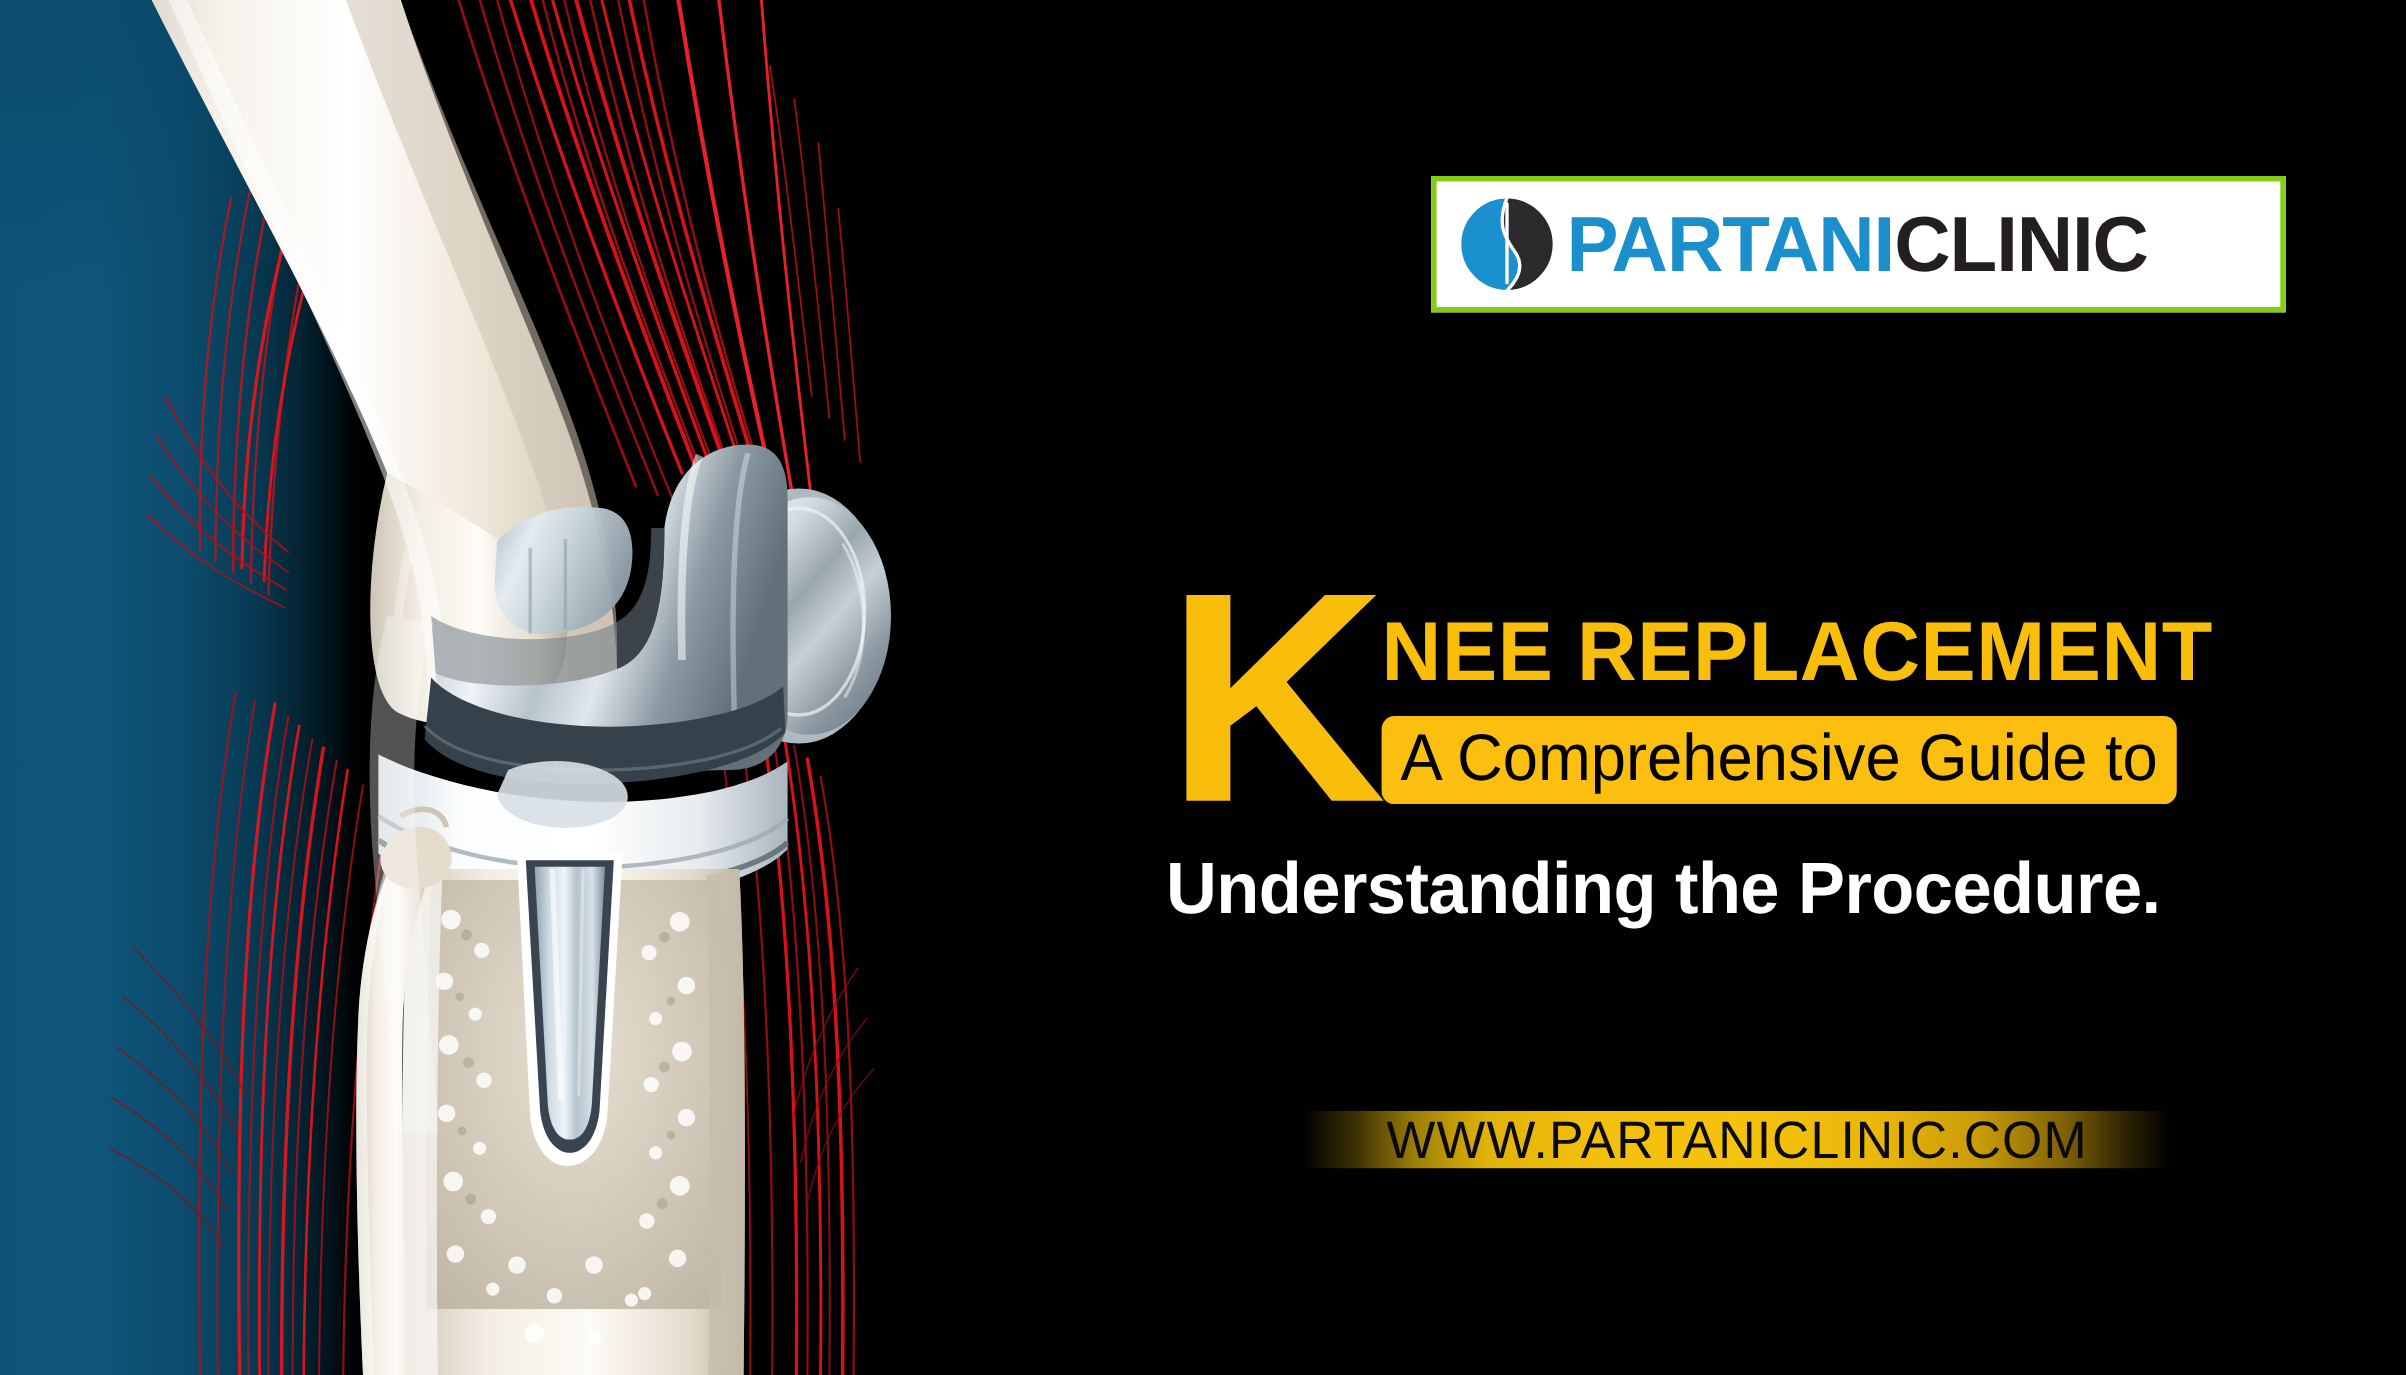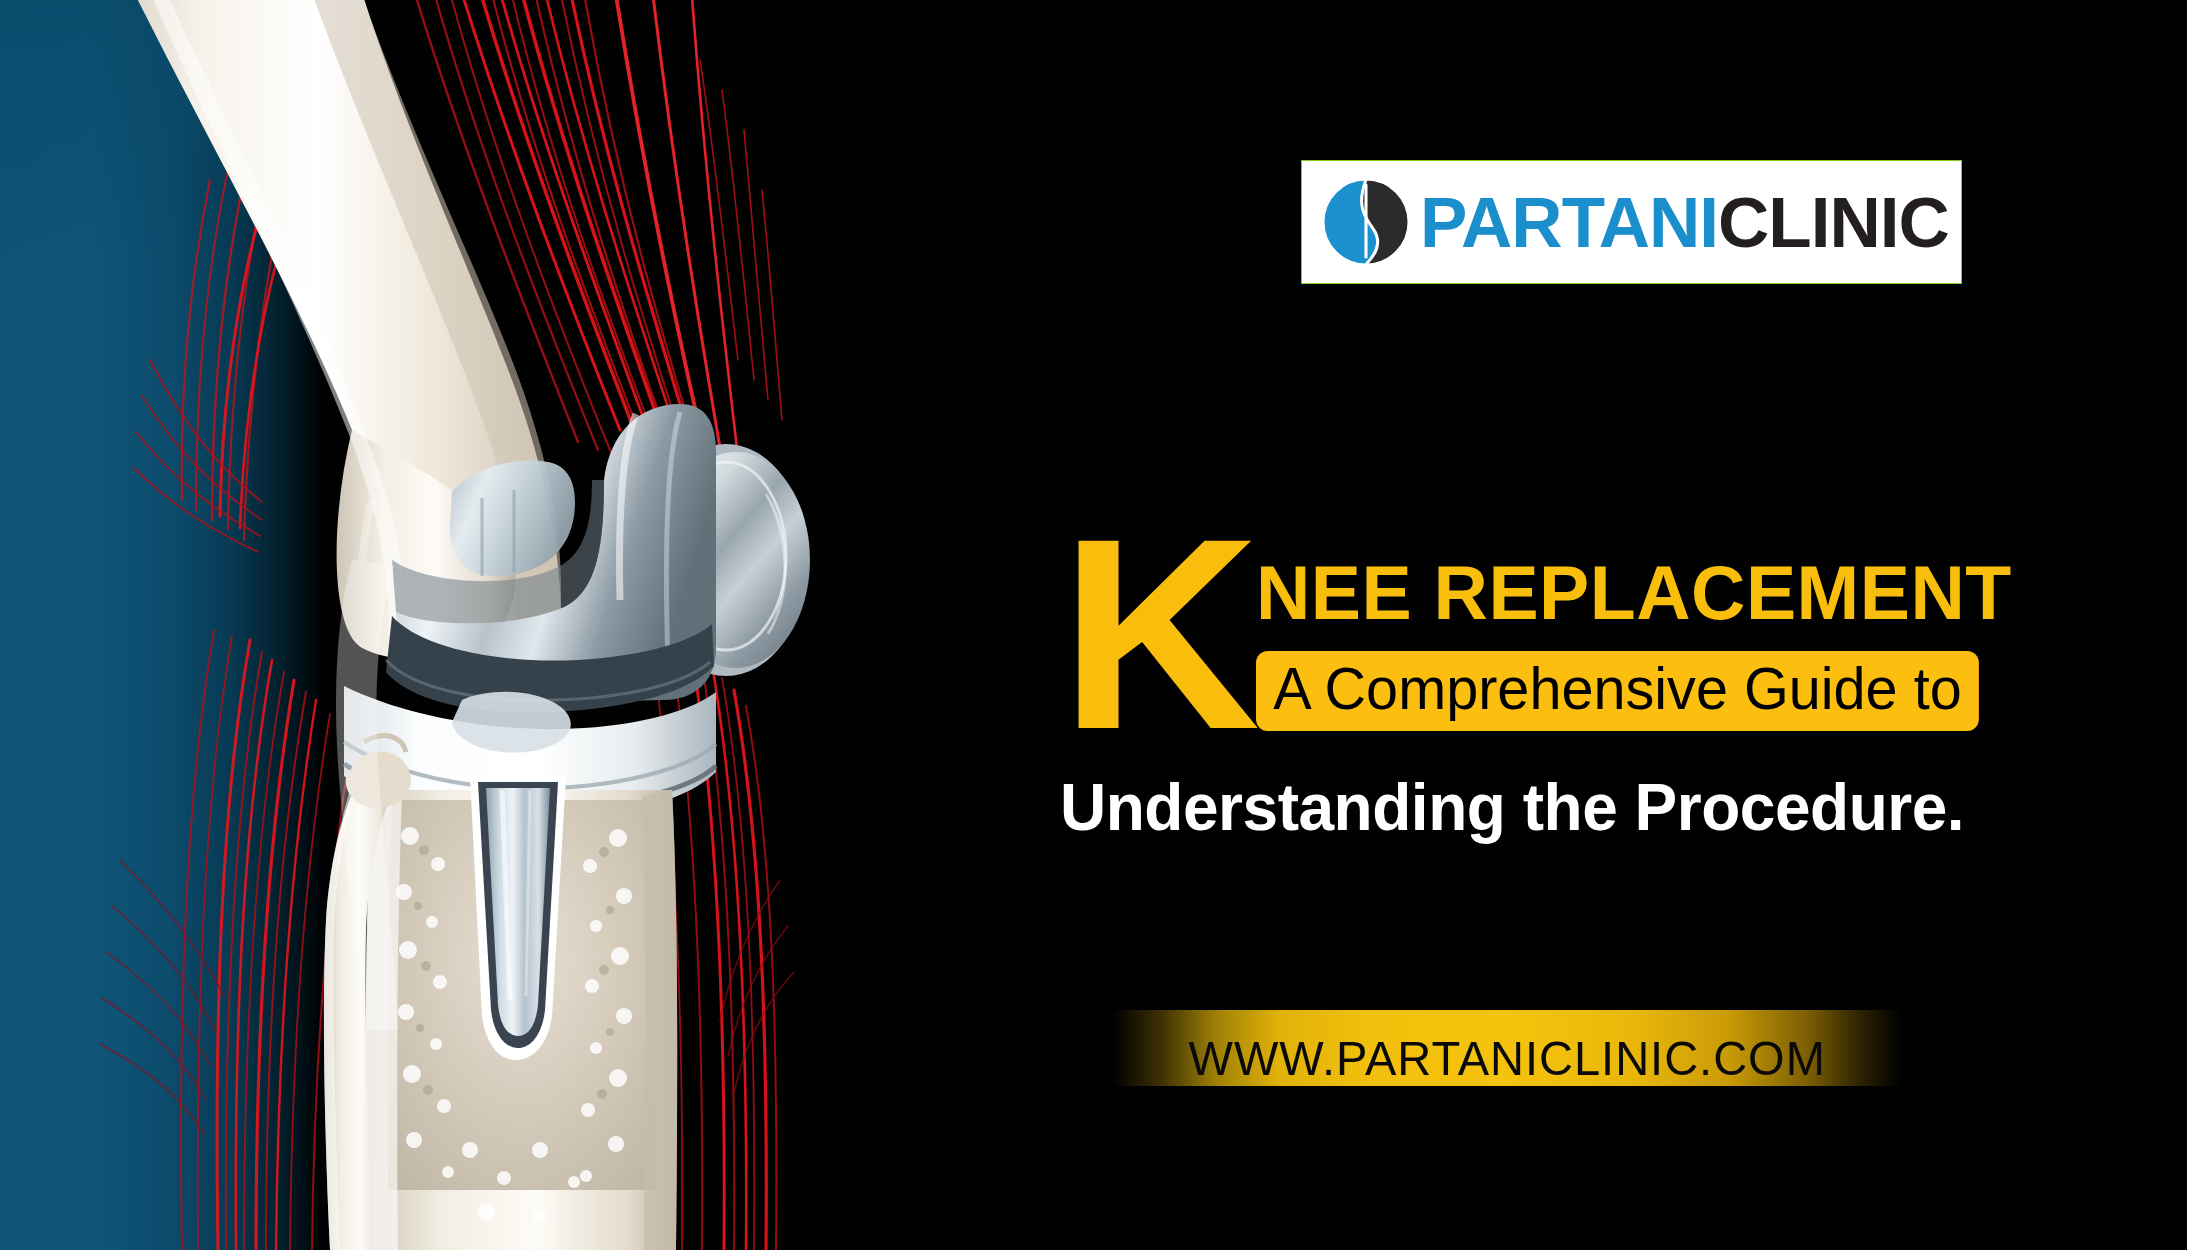--- a/index.html
+++ b/index.html
@@ -48,23 +48,23 @@
     position: absolute;
     left: 0; top: 0;
     width: 900px; height: 1250px;
   }
   #knee-art svg { display:block; width:100%; height:100%; }
 
   
   .logo-box {
     position: absolute;
     left: 1301px; top: 160px;
-    width: 661px; height: 124px;
+    width: 777px; height: 124px;
     background: #ffffff;
-    border: 1px solid #84cc16;
+    border: 5px solid #84cc16;
     box-sizing: border-box;
     display: flex;
     align-items: center;
     padding-left: 16px;
     box-shadow: 0 0 0 2px rgba(0,0,0,.25);
   }
   .logo-mark {
     width: 96px; height: 96px;
     position: relative;
     flex: 0 0 auto;
@@ -146,36 +146,36 @@
     color: #ffffff;
     letter-spacing: -0.5px;
     white-space: nowrap;
     transform: scaleX(0.97);
     transform-origin: left center;
   }
 
   
   .url-bar {
     position: absolute;
-    left: 1112px; top: 1010px;
-    width: 790px; height: 76px;
+    left: 1184px; top: 1010px;
+    width: 790px; height: 52px;
     background: linear-gradient(90deg,
         #000000 0%,
         #3a2f04 6%,
         #9d7f06 13%,
         #e0b108 21%,
         #f2c00c 33%,
         #f5c30d 50%,
         #eab70a 66%,
         #c99b07 78%,
         #7c5f04 88%,
         #2a2002 95%,
         #000000 100%);
     display: flex;
-    align-items: flex-end;
+    align-items: flex-start;
     justify-content: center;
   }
   .url-text {
     font-family: "Liberation Sans", sans-serif;
     font-weight: 400;
     font-size: 48px;
     letter-spacing: 1px;
     color: #0a0a0a;
     white-space: nowrap;
     transform: scaleX(0.98);

